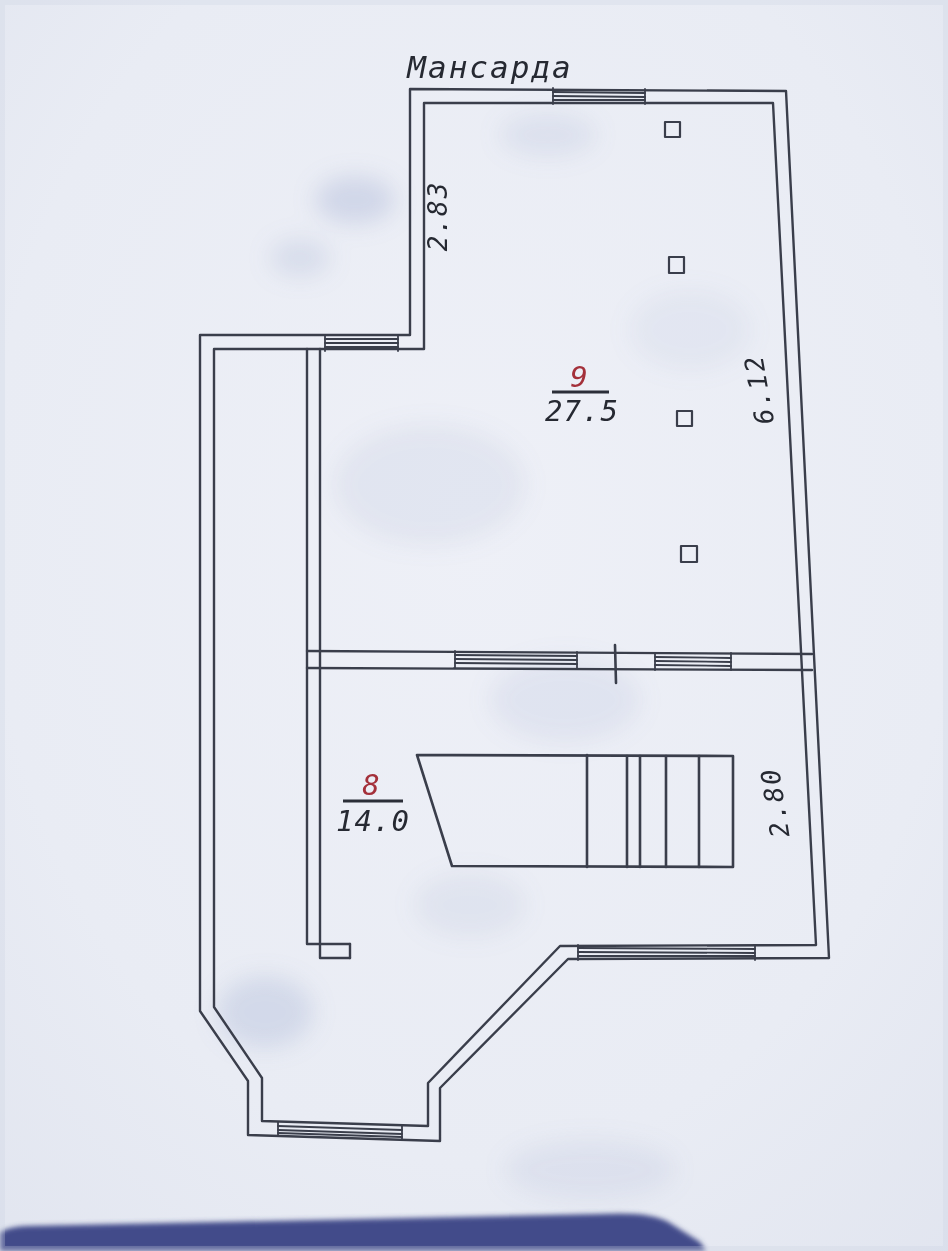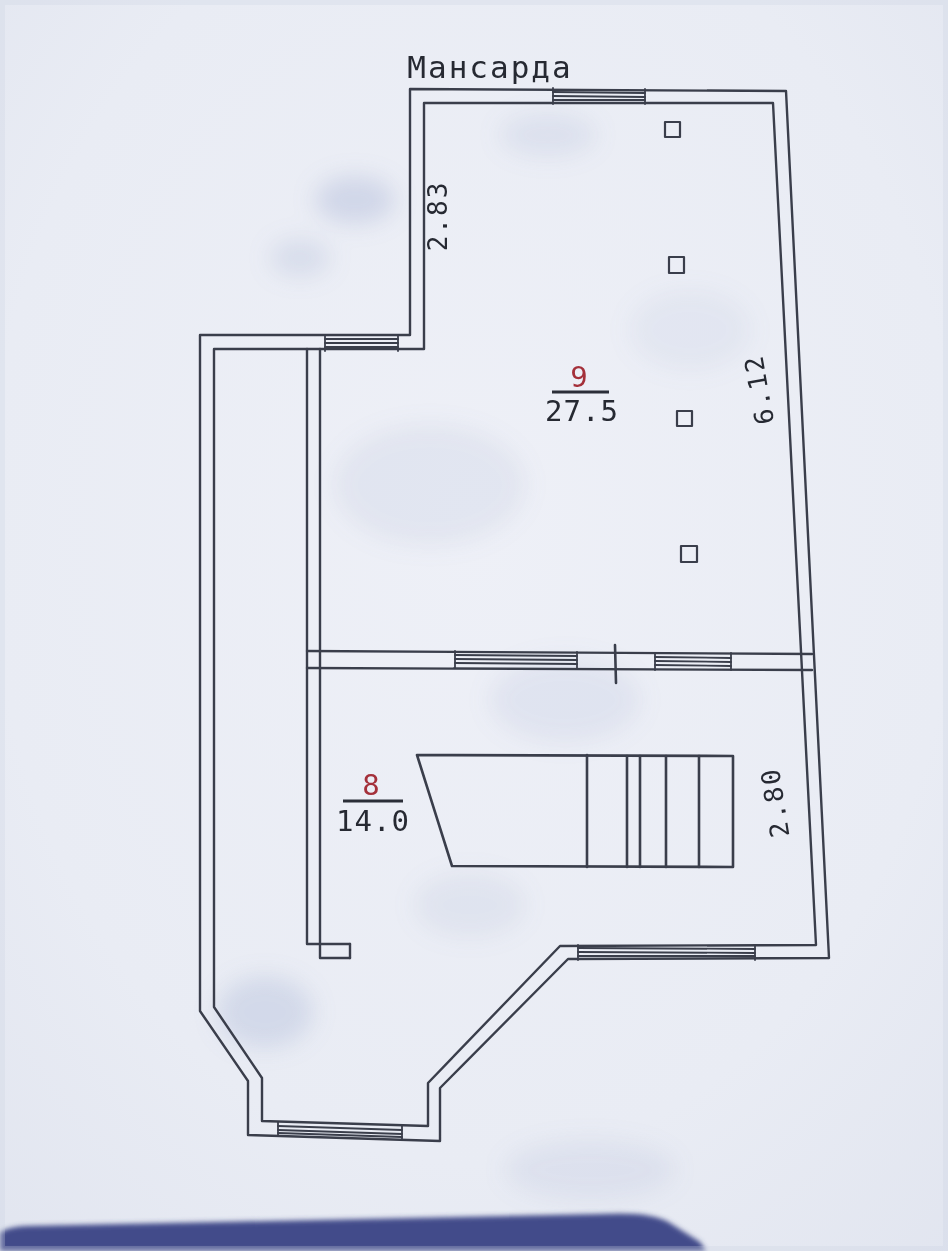--- a/index.html
+++ b/index.html
@@ -8,20 +8,21 @@
     width: 948px;
     height: 1251px;
     overflow: hidden;
     background: #e9ecf4;
     font-family: "DejaVu Sans Mono", monospace;
   }
   .page {
     position: relative;
     width: 833px;
     height: 1251px;
+    font-style: italic;
   }
   svg { display: block; }
   text {
     font-family: "DejaVu Sans Mono", monospace;
   }
   .title-text {
     font-size: 31px;
     letter-spacing: 2px;
   }
   .room-num { font-size: 29px; }

